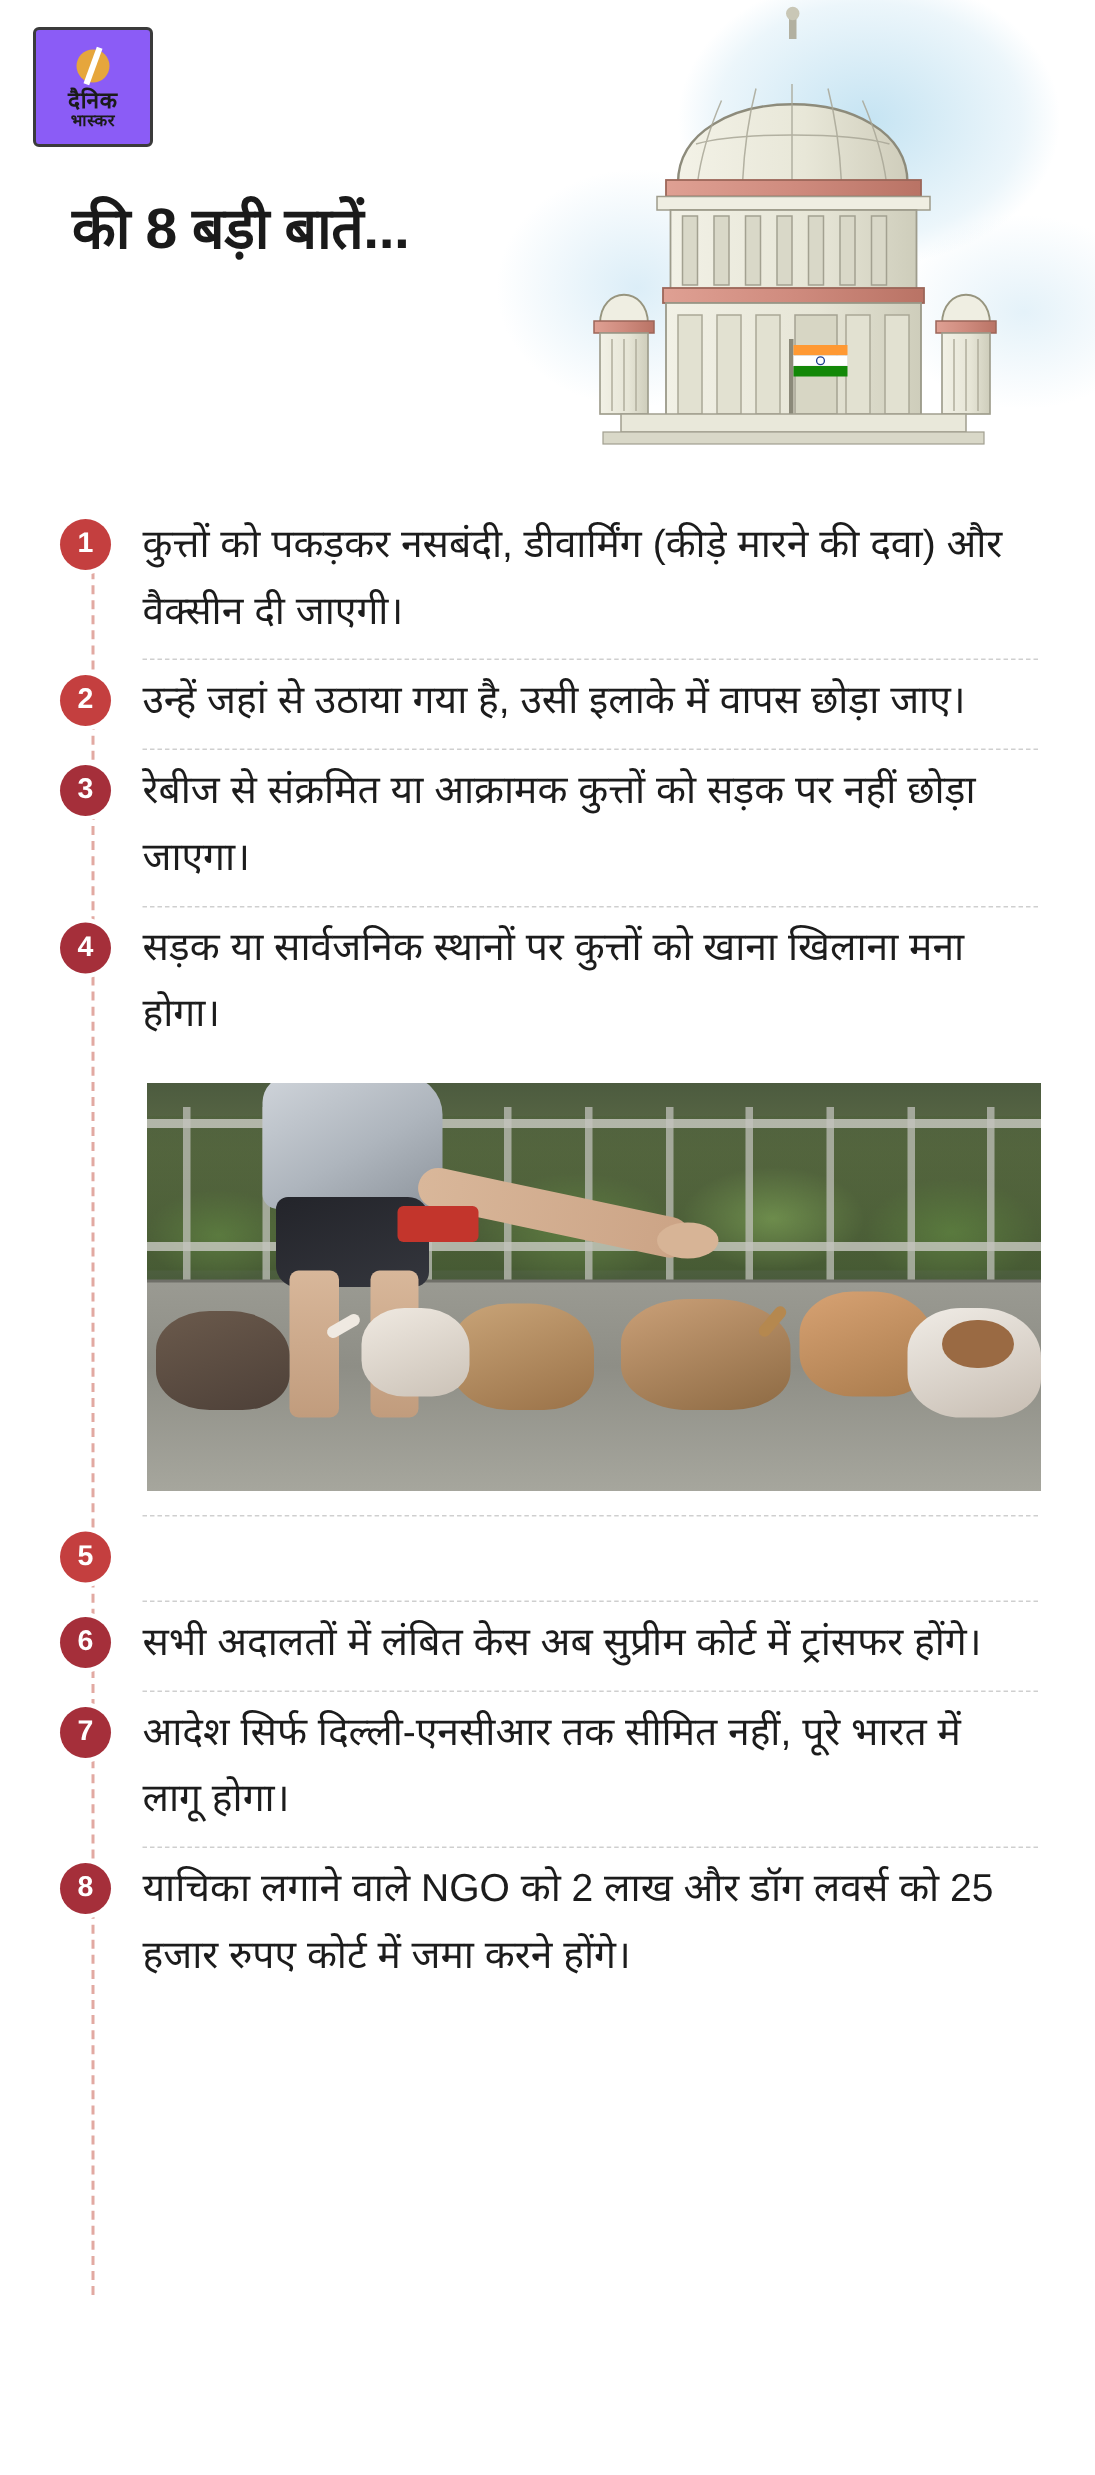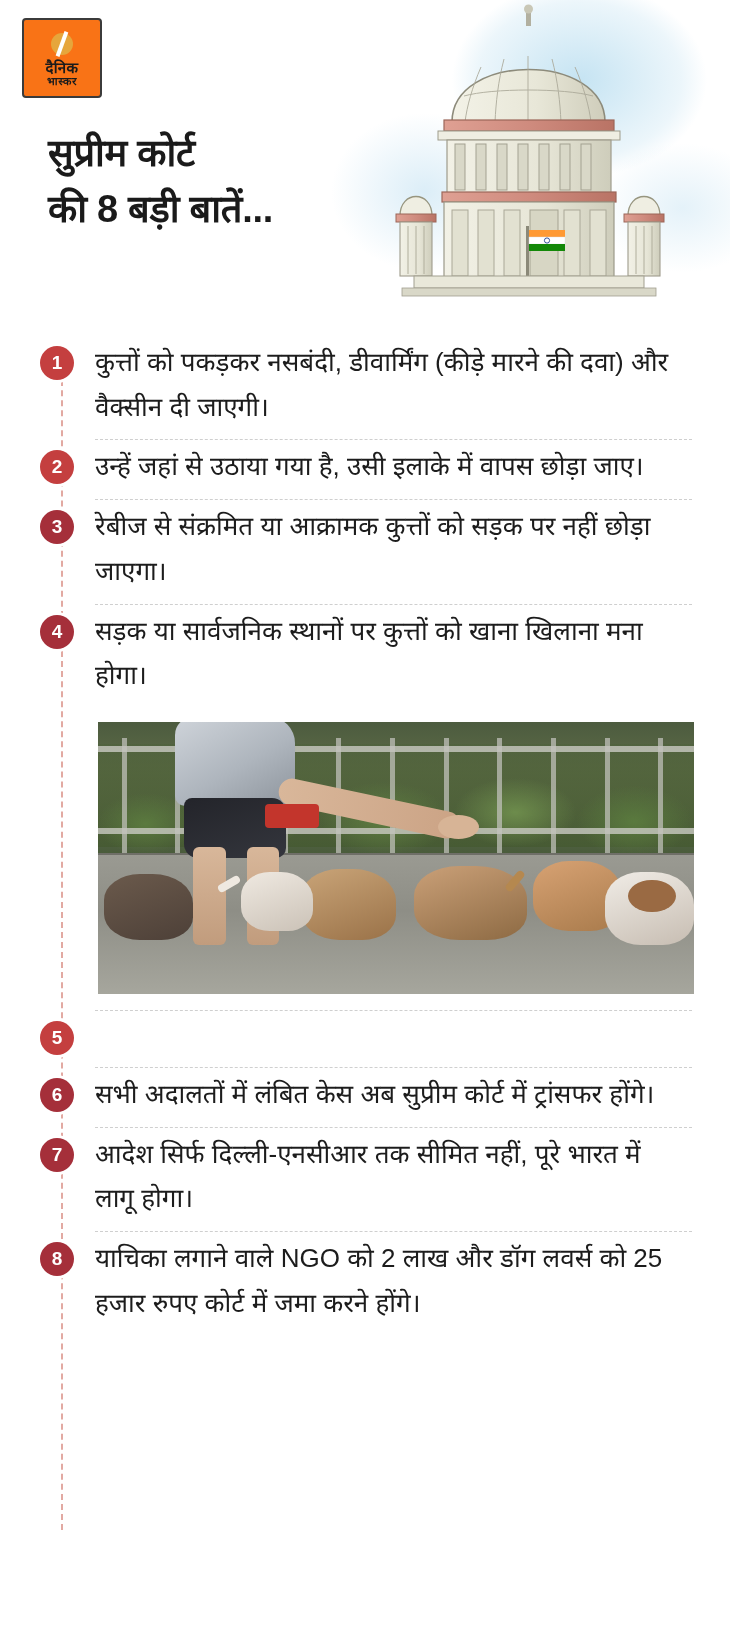--- a/index.html
+++ b/index.html
@@ -30,21 +30,21 @@
     pointer-events: none;
   }
 
   
   .logo {
     position: absolute;
     left: 22px; top: 18px;
     width: 80px; height: 80px;
     border: 2px solid #3b3b3b;
     border-radius: 4px;
-    background: #f97316;
+    background: #8b5cf6;
     display: flex;
     flex-direction: column;
     align-items: center;
     justify-content: center;
     padding-top: 4px;
   }
   .logo-mark {
     width: 22px; height: 22px;
     background: #e6a63c;
     border-radius: 50%;
@@ -320,21 +320,20 @@
     </svg>
   </div>
 
   <div class="logo">
     <div class="logo-mark"></div>
     <div class="logo-l1">दैनिक</div>
     <div class="logo-l2">भास्कर</div>
   </div>
 
   <div class="headline">
-    <span>सुप्रीम कोर्ट</span>
     <span>की 8 बड़ी बातें...</span>
   </div>
 
   <div class="timeline"></div>
 
   <div class="list">
 
     <div class="item">
       <div class="num">1</div>
       <div class="txt">कुत्तों को पकड़कर नसबंदी, डीवार्मिंग (कीड़े मारने की दवा) और वैक्सीन दी जाएगी।</div>

